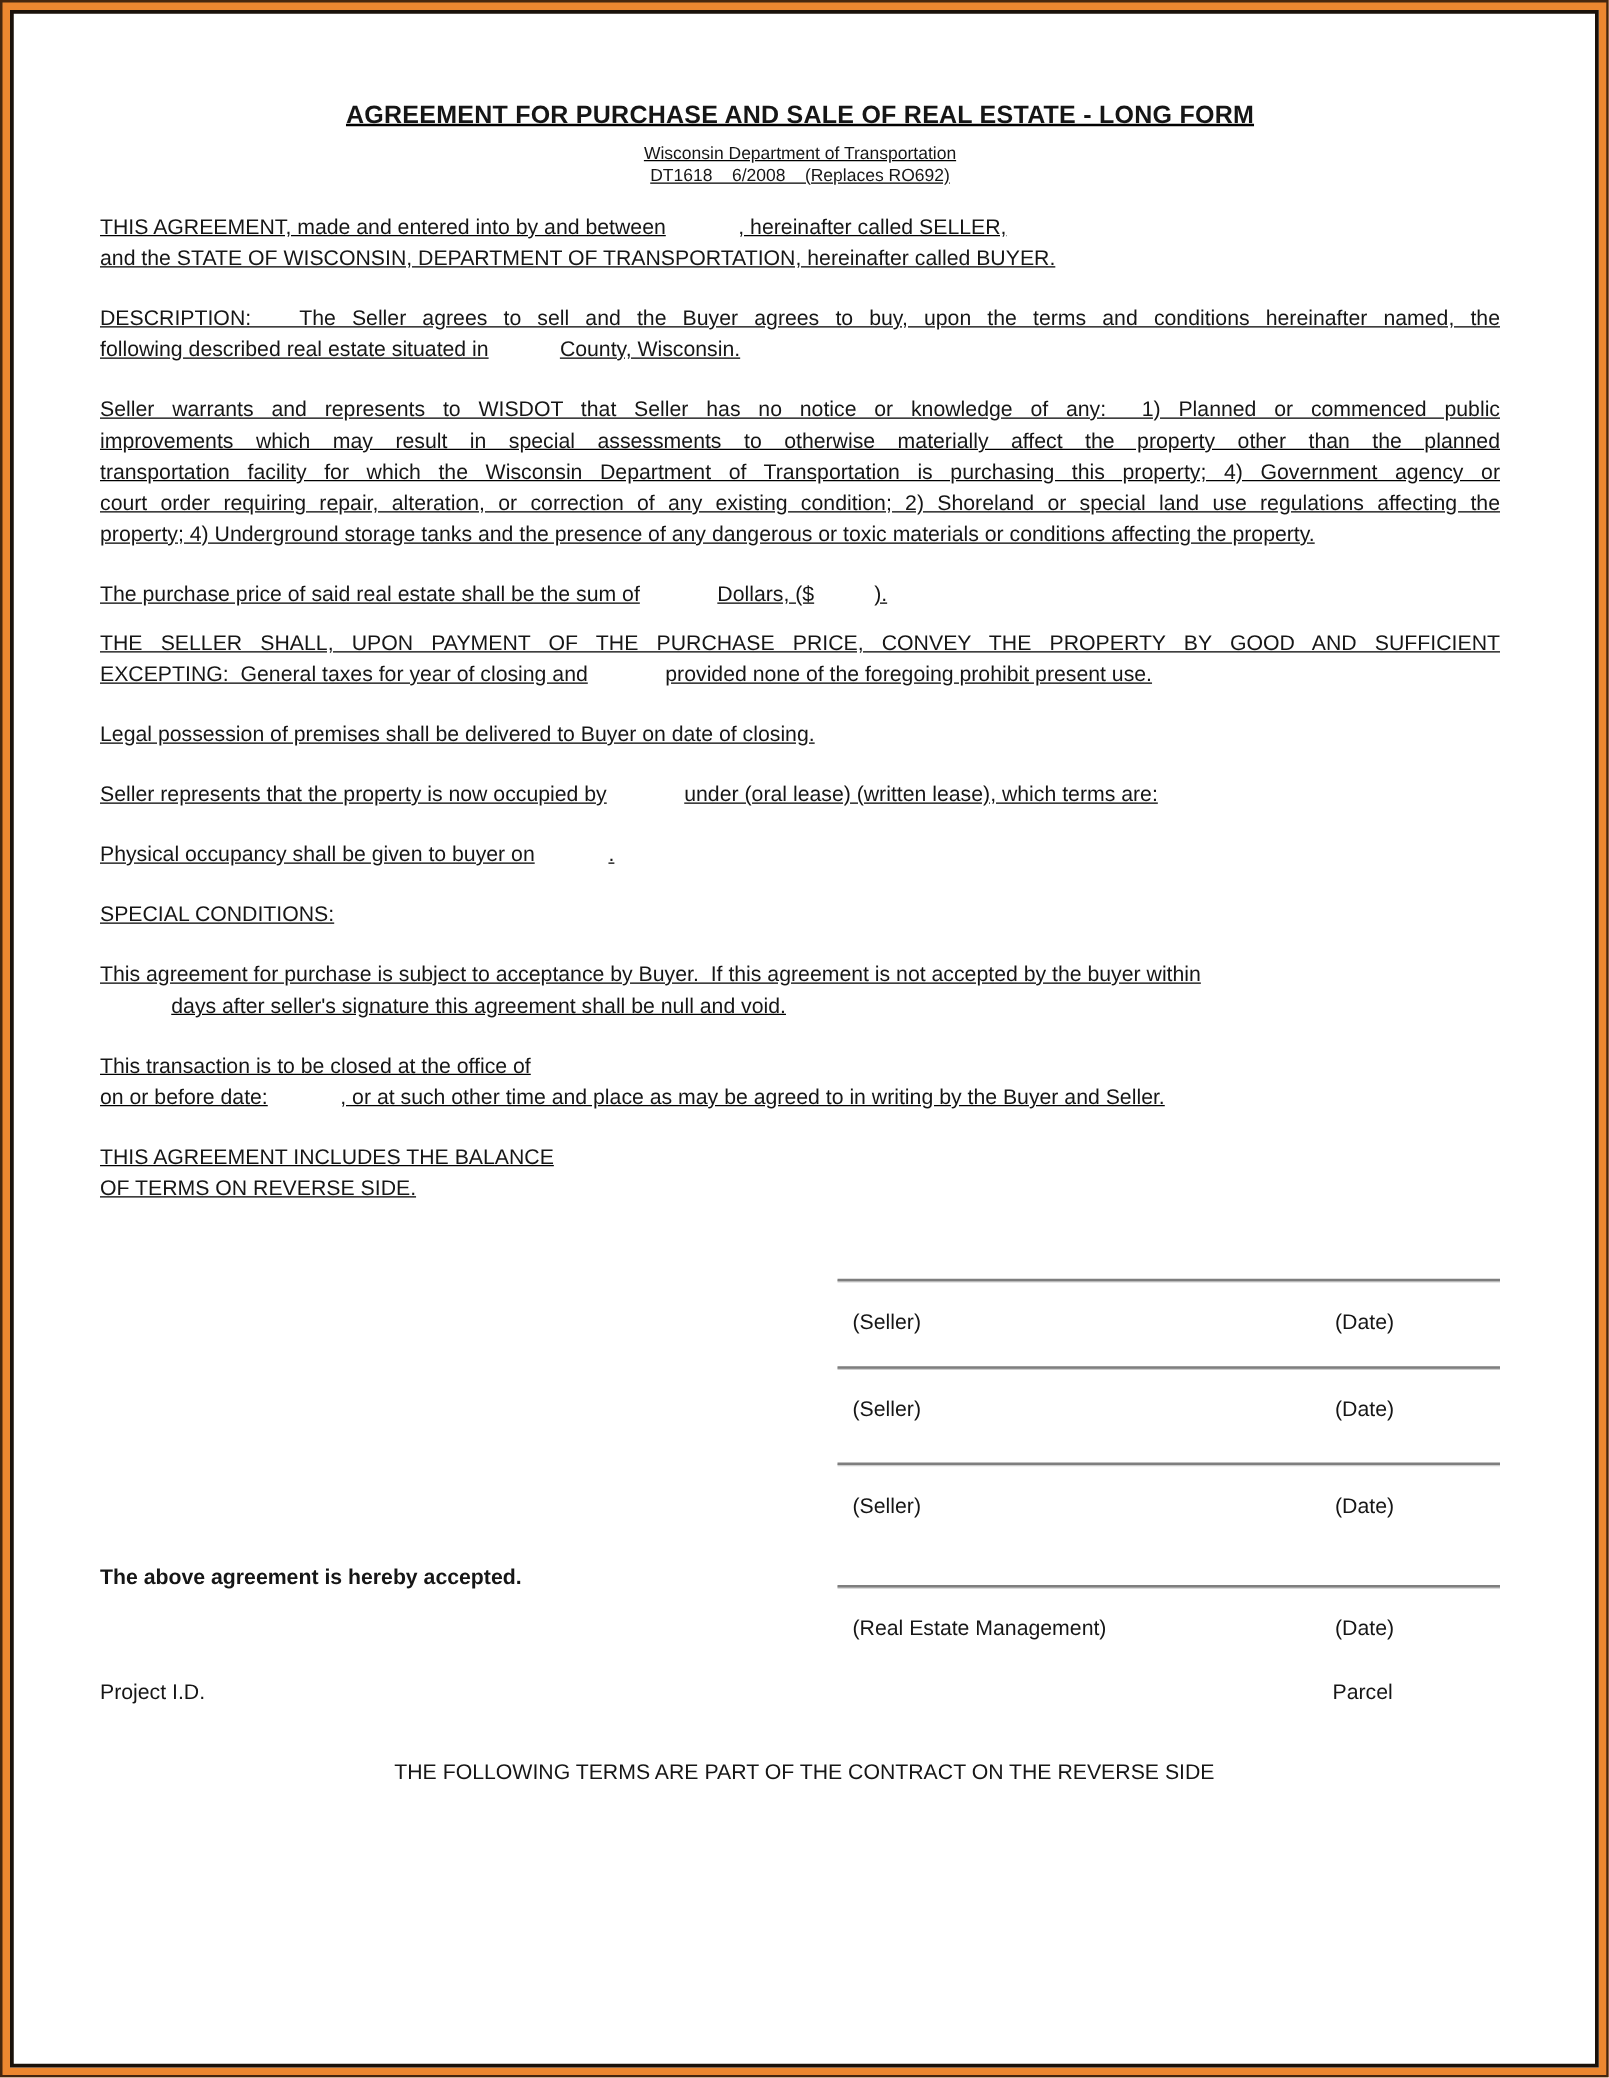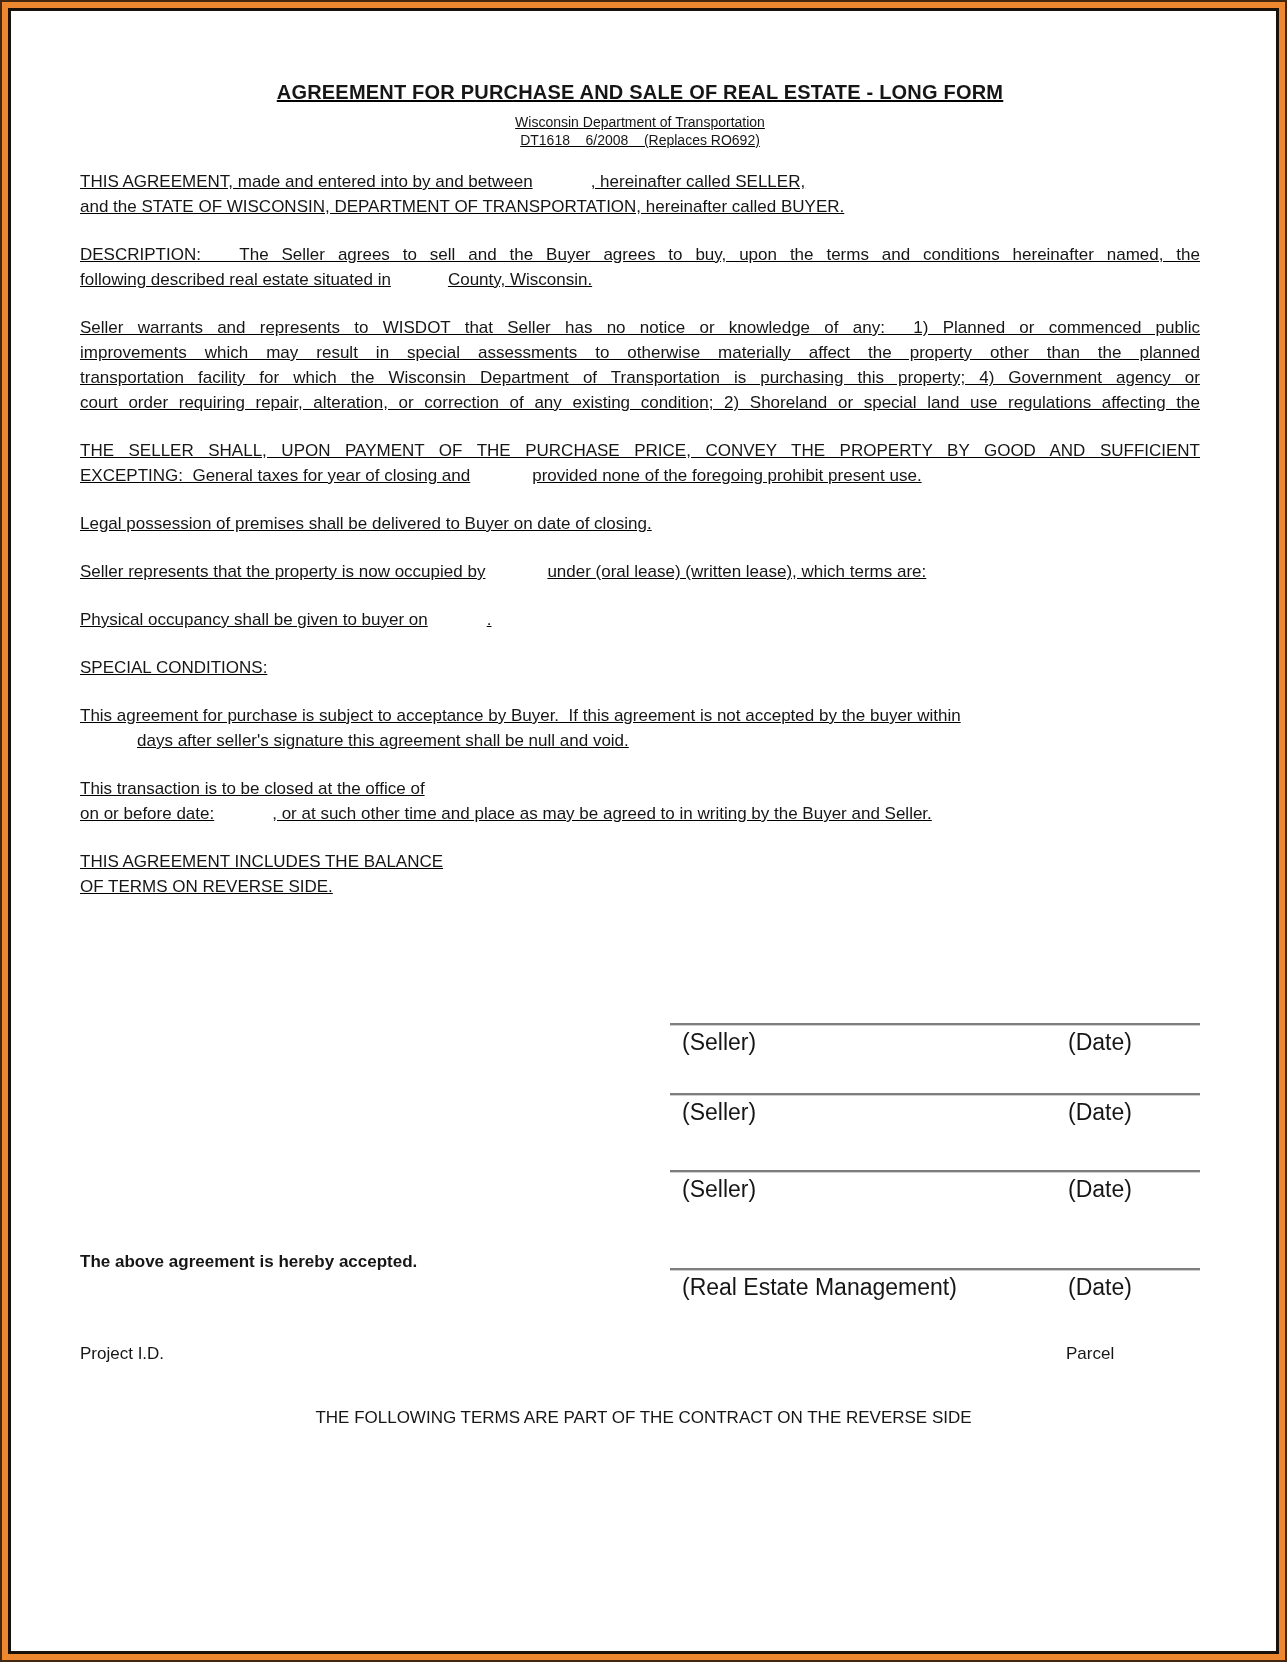--- a/index.html
+++ b/index.html
@@ -45,21 +45,21 @@
   .para.tight{margin-bottom:14px;}
   .ln{text-align:left;}
   .jl{text-align:justify;text-align-last:justify;}
   .blank{display:inline-block;height:2px;vertical-align:baseline;}
   .b48{width:48px}.b57{width:57px}.b58{width:58px}.b59{width:59px}.b62{width:62px}
   
   .sig-row{
     position:absolute;left:659px;width:530px;
   }
   .sig-line{height:2px;background:#7E7E7E;box-shadow:0 1px 0 #cfcfcf;}
-  .sig-labels{position:relative;margin-top:7px;font-size:23px;line-height:20px;}
+  .sig-labels{position:relative;margin-top:23px;font-size:17px;line-height:20px;}
   .sig-labels .l-left{margin-left:12px;}
   .sig-labels .l-right{position:absolute;left:398px;top:0;}
   .row1{top:1012px}.row2{top:1082px}.row3{top:1159px}.row4{top:1257px}
   .accepted{
     position:absolute;left:69px;top:1240px;
     font-size:17px;line-height:22px;font-weight:bold;
   }
   .project-id{
     position:absolute;left:69px;top:1332px;
     font-size:17px;line-height:22px;
@@ -94,22 +94,26 @@
       <div class="para">
         <div class="jl" data-bind="body.description.l1">DESCRIPTION:   The Seller agrees to sell and the Buyer agrees to buy, upon the terms and conditions hereinafter named, the</div>
         <div class="ln"><span data-bind="body.description.l2a">following described real estate situated in</span><span class="blank b57"></span><span data-bind="body.description.l2b">County, Wisconsin.</span></div>
       </div>
 
       <div class="para">
         <div class="jl" data-bind="body.warrants.l1">Seller warrants and represents to WISDOT that Seller has no notice or knowledge of any:  1) Planned or commenced public</div>
         <div class="jl" data-bind="body.warrants.l2">improvements which may result in special assessments to otherwise materially affect the property other than the planned</div>
         <div class="jl" data-bind="body.warrants.l3">transportation facility for which the Wisconsin Department of Transportation is purchasing this property; 4) Government agency or</div>
         <div class="jl" data-bind="body.warrants.l4">court order requiring repair, alteration, or correction of any existing condition; 2) Shoreland or special land use regulations affecting the</div>
+        <div class="ln" data-bind="body.warrants.l5">property; 4) Underground storage tanks and the presence of any dangerous or toxic materials or conditions affecting the property.</div>
       </div>
 
+      <div class="para tight">
+        <div class="ln"><span data-bind="body.price.a">The purchase price of said real estate shall be the sum of</span><span class="blank b62"></span><span data-bind="body.price.b">Dollars, ($</span><span class="blank b48"></span><span data-bind="body.price.c">).</span></div>
+      </div>
 
       <div class="para">
         <div class="jl" data-bind="body.convey.l1">THE SELLER SHALL, UPON PAYMENT OF THE PURCHASE PRICE, CONVEY THE PROPERTY BY GOOD AND SUFFICIENT</div>
         <div class="ln"><span data-bind="body.convey.l3a">EXCEPTING:  General taxes for year of closing and</span><span class="blank b62"></span><span data-bind="body.convey.l3b">provided none of the foregoing prohibit present use.</span></div>
       </div>
 
       <div class="para">
         <div class="ln" data-bind="body.possession.text">Legal possession of premises shall be delivered to Buyer on date of closing.</div>
       </div>
 

